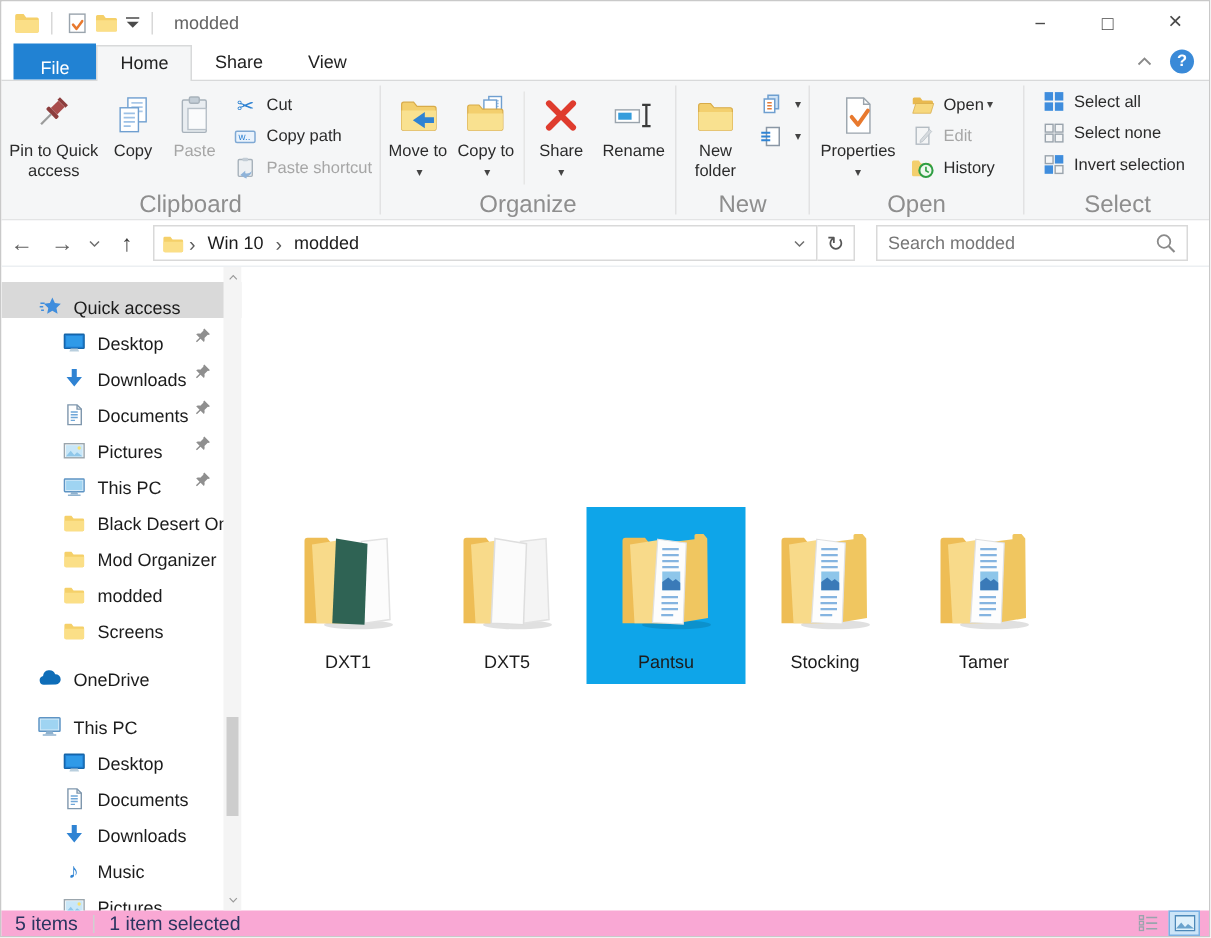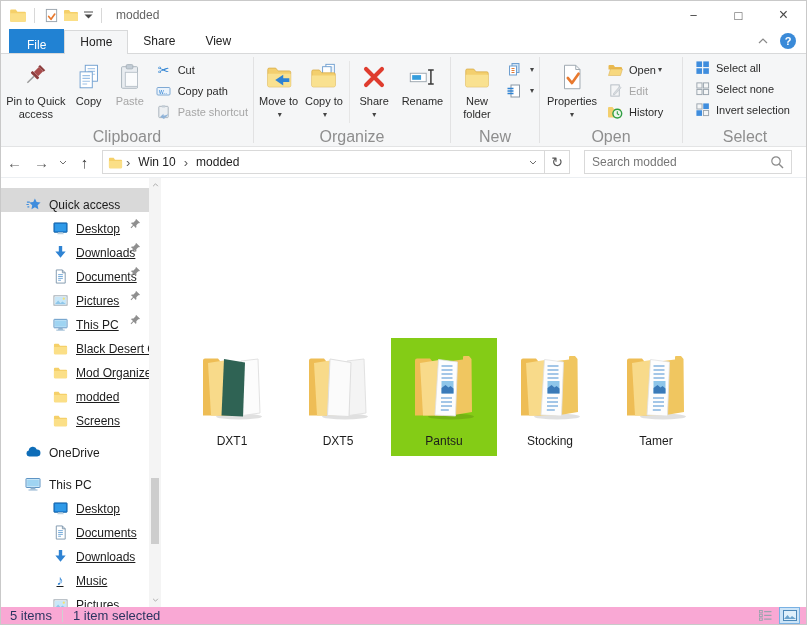--- a/index.html
+++ b/index.html
@@ -52,34 +52,34 @@
   .addr-dd { width:22px; align-self:stretch; display:flex; align-items:center; justify-content:center; }
   .refresh-btn { width:25px; height:24px; border:1px solid #d9d9d9; border-left:none; display:flex; align-items:center; justify-content:center; color:#565656; font-size:14px; flex:none; }
   .search { width:208px; height:24px; border:1px solid #d9d9d9; display:flex; align-items:center; padding:0 7px; margin-left:14px; flex:none; }
   .search input { border:none; outline:none; flex:1; font-family:"Liberation Sans",sans-serif; font-size:12px; color:#333; min-width:0; background:transparent; }
   .search input::placeholder { color:#767676; }
 
   
   .main { flex:1; display:flex; overflow:hidden; background:#fff; }
   .sidebar { width:160px; flex:none; position:relative; padding-top:10px; overflow:hidden; }
   .side-item { height:24px; display:flex; align-items:flex-end; padding-left:24px; position:relative; white-space:nowrap; overflow:hidden; }
-  .lvl1 { padding-left:51px;text-decoration:underline; }
+  .lvl1 { padding-left:40px; }
   .side-sel { background:#d9d9d9; }
   .sicon { width:16px; height:16px; margin-right:8px; flex:none; display:flex; align-items:center; justify-content:center; }
   .glyph-music { color:#2f83d3; font-size:14px; }
   .pin-badge { position:absolute; right:20px; top:6px; width:12px; height:12px; }
   .sgap { height:8px; }
   .sscroll { position:absolute; right:0; top:0; bottom:0; width:12px; background:#f4f4f4; }
   .sarrow { position:absolute; left:0; width:12px; height:12px; display:flex; align-items:center; justify-content:center; }
   .sarrow.top { top:1px; } .sarrow.bottom { bottom:1px; }
   .sthumb { position:absolute; left:2px; right:2px; top:300px; height:66px; background:#cdcdcd; }
 
   .content { flex:1; display:flex; align-items:center; padding:8px 0 0 18px; overflow:hidden; }
   .tile { width:106px; height:118px; display:flex; flex-direction:column; align-items:center; padding-top:2px; flex:none; }
-  .tile-sel { background:#84cc16; }
+  .tile-sel { background:#0ea5e9; }
   .fname { margin-top:1px; font-size:12px; color:#1c1c1c; }
 
   
   .statusbar { height:17px; flex:none; display:flex; align-items:center; padding-left:9px; color:#2b3560; font-size:13px; background:#f9a8d4; }
   .st-sep { width:1px; height:12px; background:#d0d0d0; margin:0 10px; }
   .st-views { margin-left:auto; display:flex; align-items:center; margin-right:6px; }
   .st-view { width:21px; height:17px; display:flex; align-items:center; justify-content:center; margin-left:3px; border:1px solid transparent; }
   .st-view.active { background:#cce4f7; border-color:#7ab1e3; }
 </style>
 </head>

